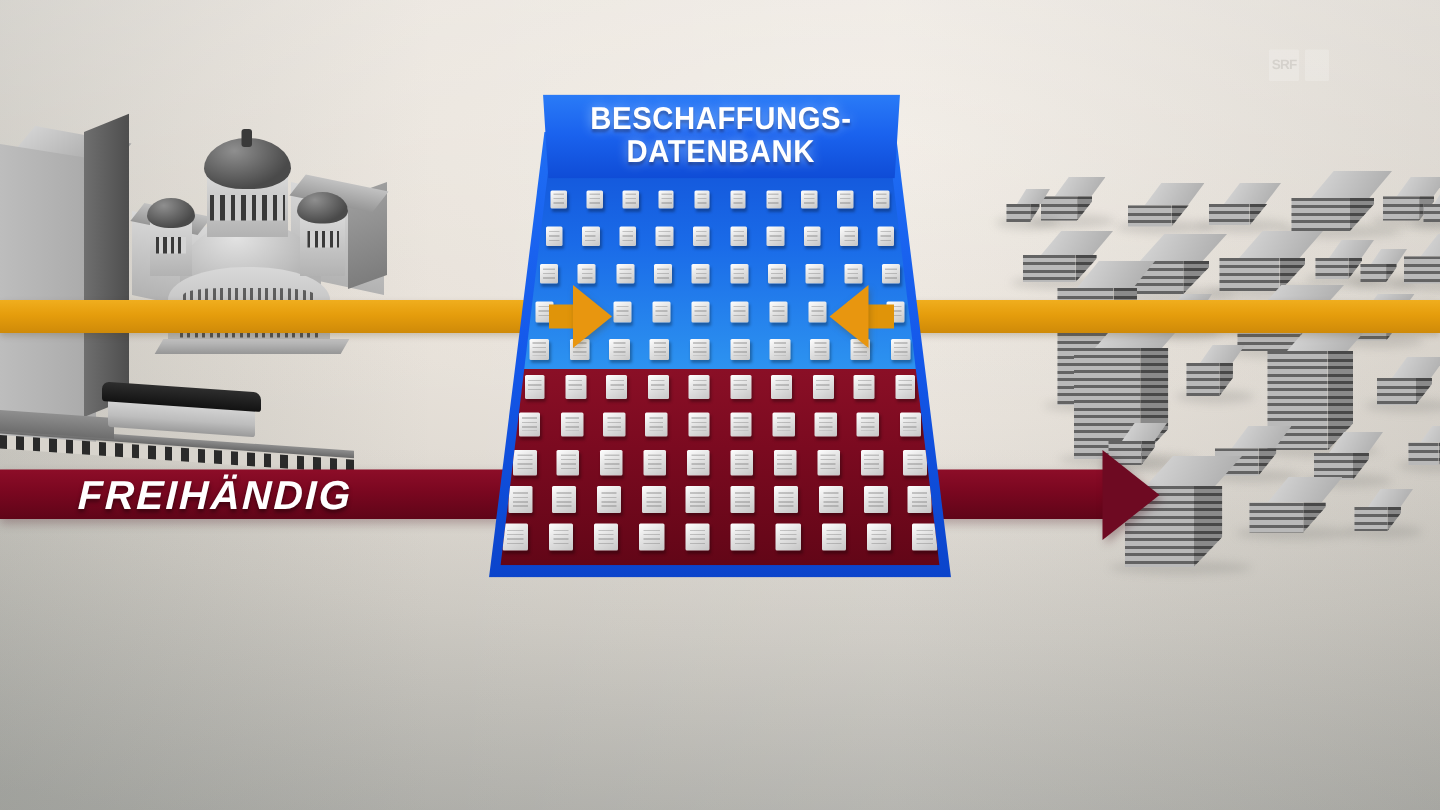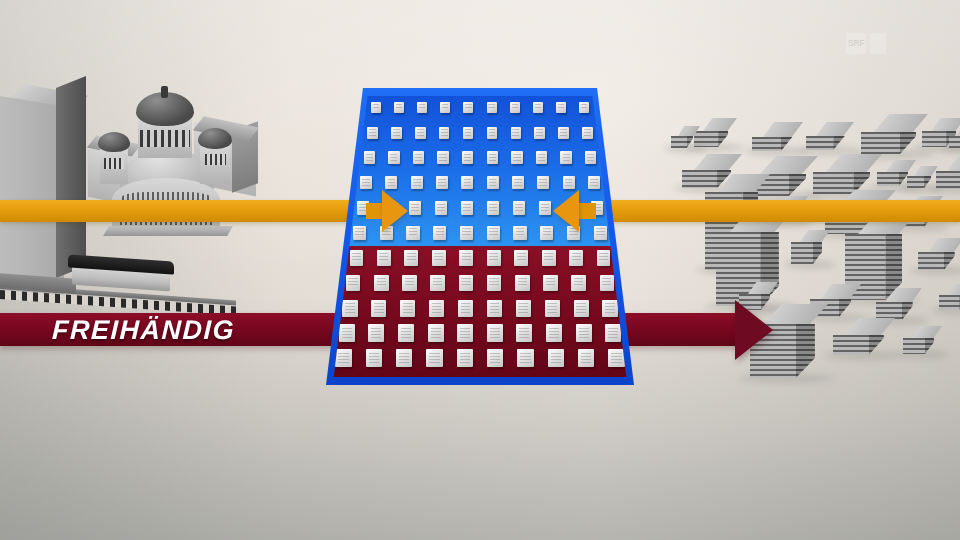--- a/index.html
+++ b/index.html
@@ -564,20 +564,24 @@
             <div class="card" style="width: 16.5px; height: 18.48px; margin-right: 13.8356px;"></div>
             <div class="card" style="width: 16.5px; height: 18.48px; margin-right: 13.8356px;"></div>
             <div class="card" style="width: 16.5px; height: 18.48px; margin-right: 13.8356px;"></div>
             <div class="card" style="width: 16.5px; height: 18.48px; margin-right: 13.8356px;"></div>
             <div class="card" style="width: 16.5px; height: 18.48px; margin-right: 13.8356px;"></div>
             <div class="card" style="width: 16.5px; height: 18.48px; margin-right: 13.8356px;"></div>
             <div class="card" style="width: 16.5px; height: 18.48px; margin-right: 0px;"></div>
           </div>
         </div>
     </div>
+    <div id="db-header">
+      <div class="t">BESCHAFFUNGS-</div>
+      <div class="t">DATENBANK</div>
+    </div>
   </div>
 
   <div class="orange-stub" id="stub-l"></div>
   <div class="orange-arrow" id="orange-arrow-in"></div>
   <div class="orange-stub" id="stub-r"></div>
   <div class="orange-arrow" id="orange-arrow-out"></div>
 
   <div id="srf">
     <div class="sq">SRF</div>
     <div class="bar"></div>

